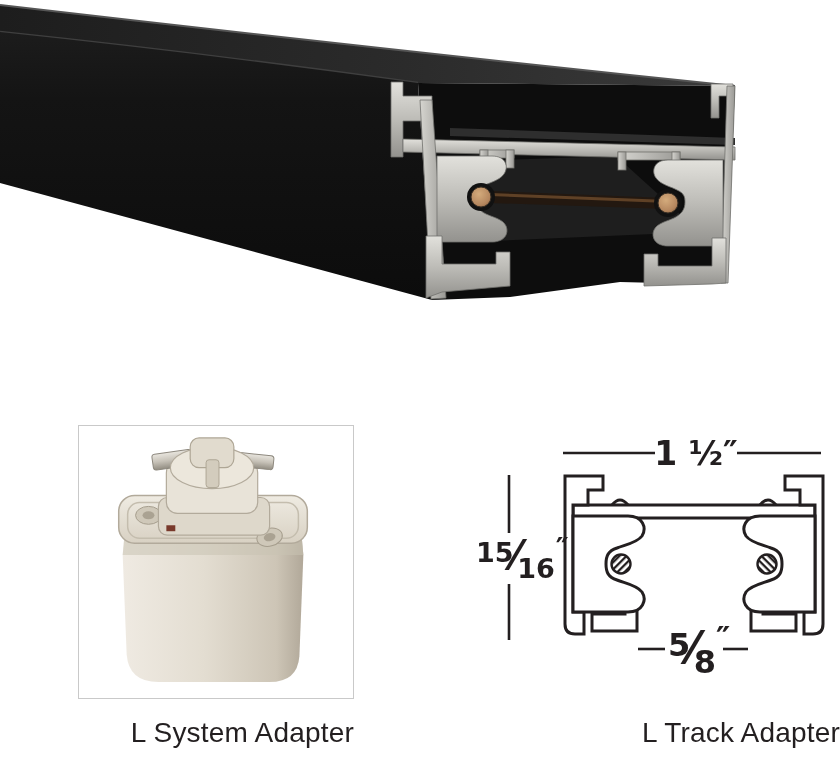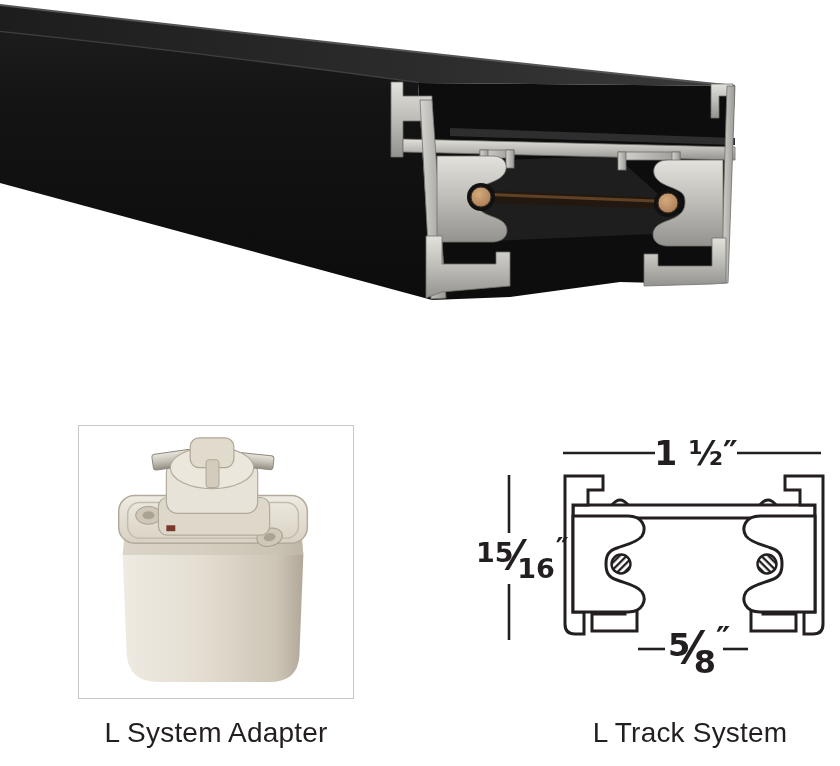--- a/index.html
+++ b/index.html
@@ -12,21 +12,21 @@
   }
   .rail-photo{position:absolute;left:0;top:0;width:840px;height:330px;}
   .adapter-frame{
     position:absolute;left:78px;top:425px;width:276px;height:274px;
     box-sizing:border-box;border:1px solid #c9c9c9;background:#ffffff;
   }
   .adapter-frame svg{width:100%;height:100%;display:block;}
   .diagram-svg{position:absolute;left:440px;top:425px;width:400px;height:250px;}
   .caption{
     position:absolute;top:716px;height:34px;
-    text-align:center;color:#231f20;
+    text-align:right;color:#231f20;
     font-size:28px;line-height:34px;letter-spacing:0.2px;
   }
   .caption-adapter{left:78px;width:276px;}
   .caption-track{left:540px;width:300px;}
   .dim-text{font-family:"DejaVu Sans", sans-serif;fill:#231f20;}
 </style>
 </head>
 <body>
 
 <div class="canvas">
@@ -209,15 +209,15 @@
 
     <g stroke="#231f20" stroke-width="2.6">
       <line x1="638" y1="649" x2="665" y2="649"></line>
       <line x1="723" y1="649" x2="748" y2="649"></line>
     </g>
     <text class="dim-text" x="668" y="656" font-size="32" font-weight="bold">
       <tspan>5</tspan><tspan font-size="44" dy="7" dx="-1">⁄</tspan><tspan dy="10" dx="-3">8</tspan><tspan dy="-24" dx="0" font-size="32">″</tspan>
     </text>
   </svg>
 
-  <div class="caption caption-track">L Track System</div>
+  <div class="caption caption-track">L Track Adapter</div>
 
 </div>
 
 </body></html>

